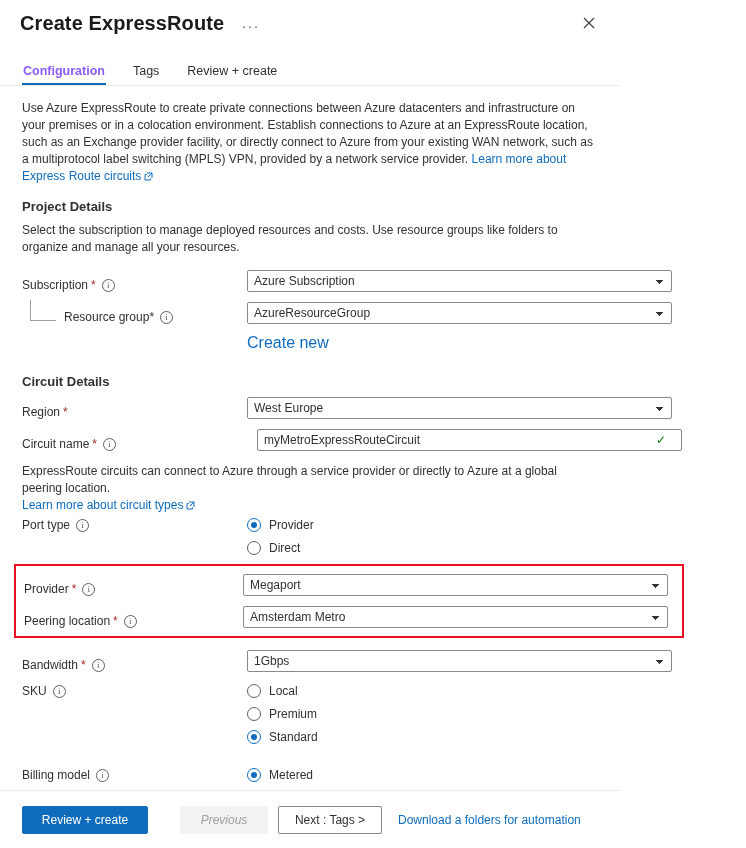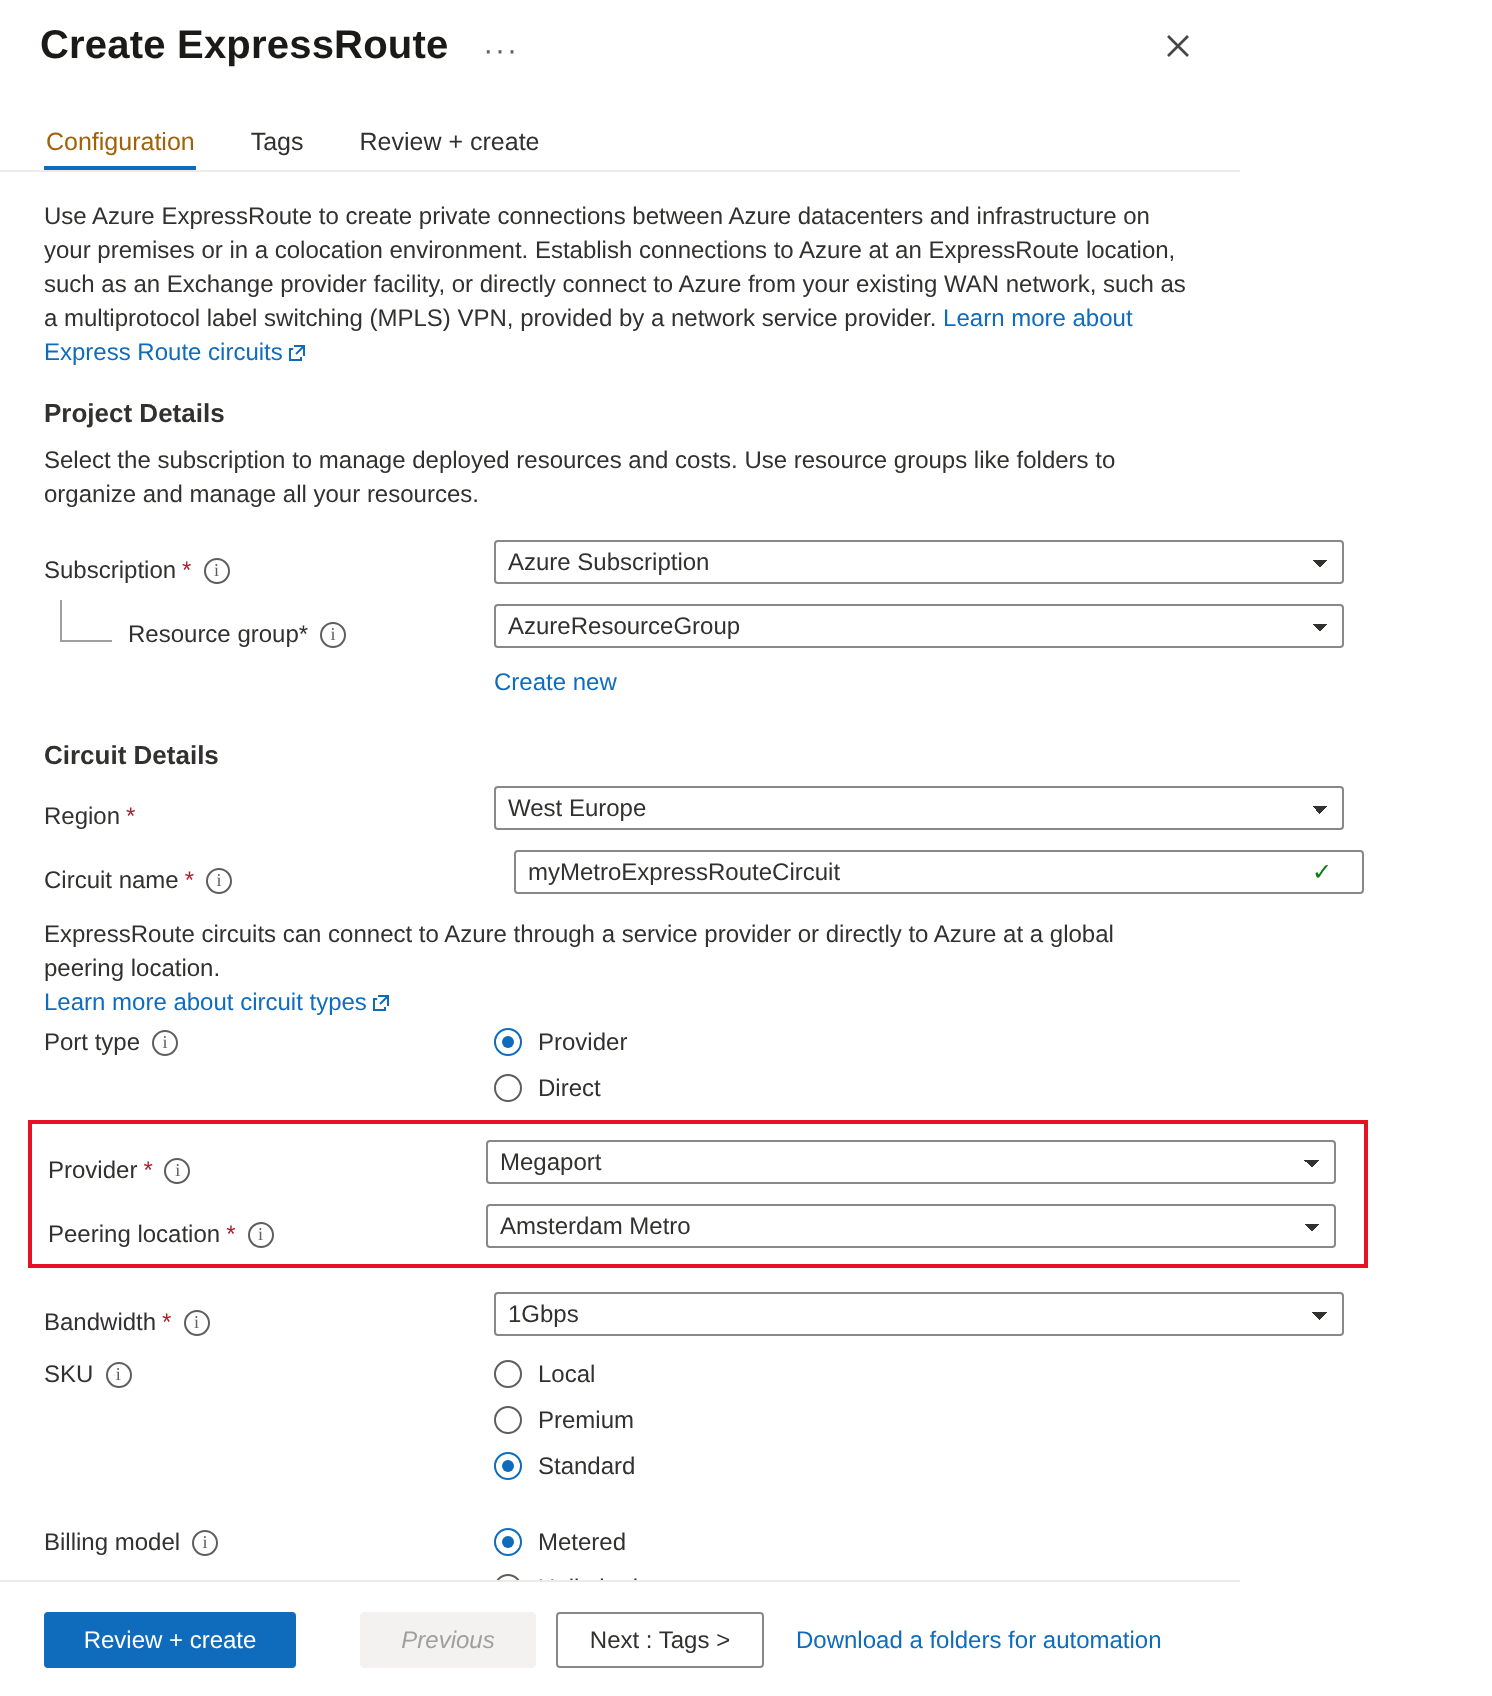--- a/index.html
+++ b/index.html
@@ -68,22 +68,22 @@
     border-bottom: 0;
   }
   .tab {
     font-size: 12.5px;
     color: #323130;
     padding: 0 1px 7px 1px;
     cursor: pointer;
     position: relative;
   }
   .tab.active {
-    color: #a16207;
-    font-weight: normal;
+    color: #8b5cf6;
+    font-weight: bold;
   }
   .tab.active::after {
     content: "";
     position: absolute;
     left: 0; right: 0; bottom: 0;
     height: 2px;
     background: #0f6cbd;
   }
   .tabs-rule {
     height: 1px;
@@ -220,21 +220,21 @@
     position: absolute;
     left: 8px;
     top: -10px;
     width: 26px;
     height: 21px;
     border-left: 1px solid #a19f9d;
     border-bottom: 1px solid #a19f9d;
   }
   .sub-link {
     margin: 2px 0 0 225px;
-    font-size: 12px;
+    font-size: 16px;
   }
 
   
   .radio-group { margin-bottom: 2px; }
   .radio-row {
     display: flex;
     align-items: center;
     margin-bottom: 9px;
   }
   .radio-spacer {

